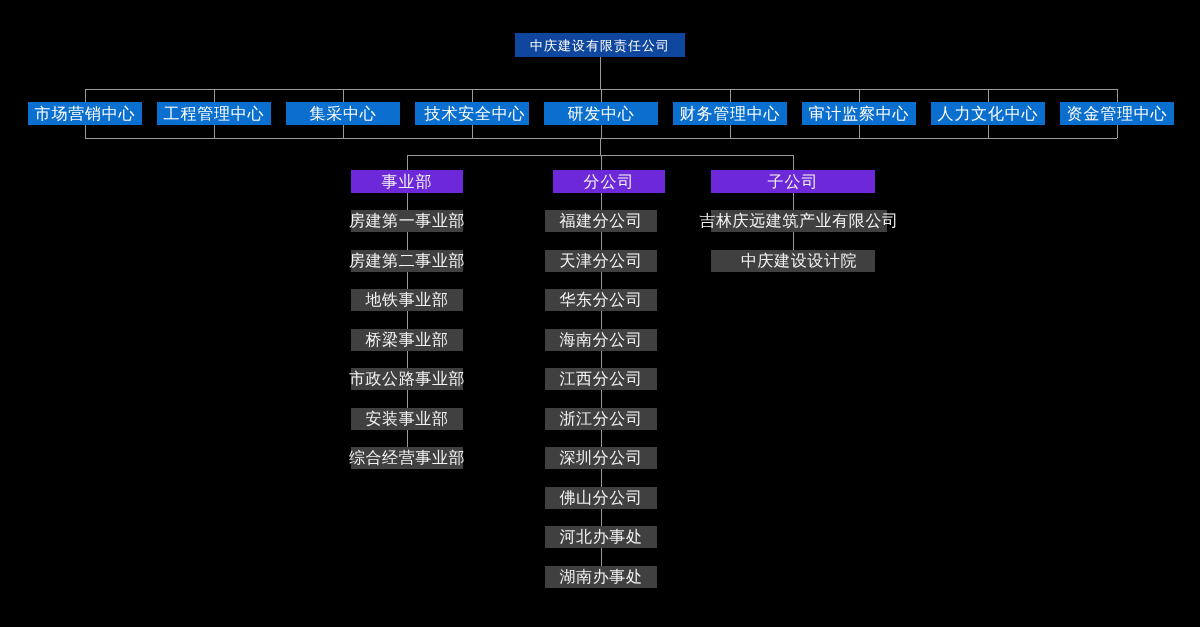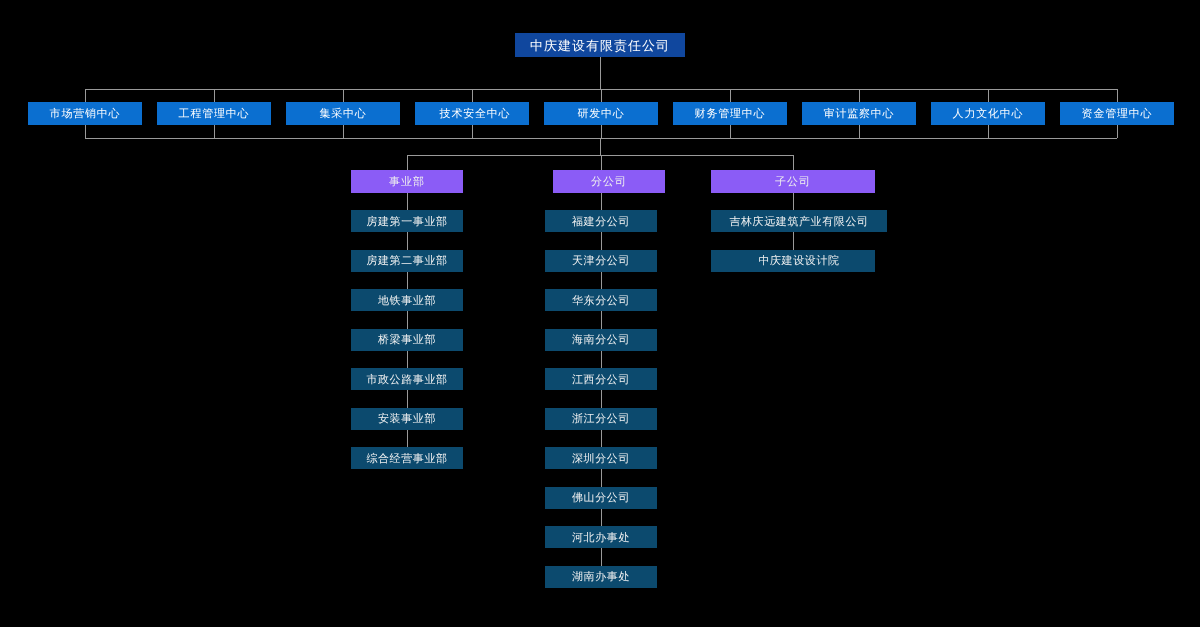--- a/index.html
+++ b/index.html
@@ -25,48 +25,48 @@
 
   
   .node {
     position: absolute;
     box-sizing: border-box;
     display: flex;
     align-items: center;
     justify-content: center;
     text-align: center;
     color: #e8e8e8;
-    font-size: 11px;
+    font-size: 16px;
     line-height: 1;
     letter-spacing: 0.5px;
     white-space: nowrap;
     z-index: 3;
   }
 
   .node.root {
     background: #10479e;
     color: #ffffff;
     font-size: 13px;
     letter-spacing: 1px;
   }
 
   .node.dept {
     background: #0b6fd0;
     color: #ffffff;
     letter-spacing: 0.8px;
   }
 
   .node.group {
-    background: #8b5cf6;
+    background: #6d28d9;
     color: #efefef;
     letter-spacing: 1px;
   }
 
   .node.leaf {
-    background: #0c4a6e;
+    background: #404040;
     color: #f2f2f2;
     letter-spacing: 0.6px;
   }
 
   
   .line {
     position: absolute;
     background: #9a9a9a;
     z-index: 1;
   }

